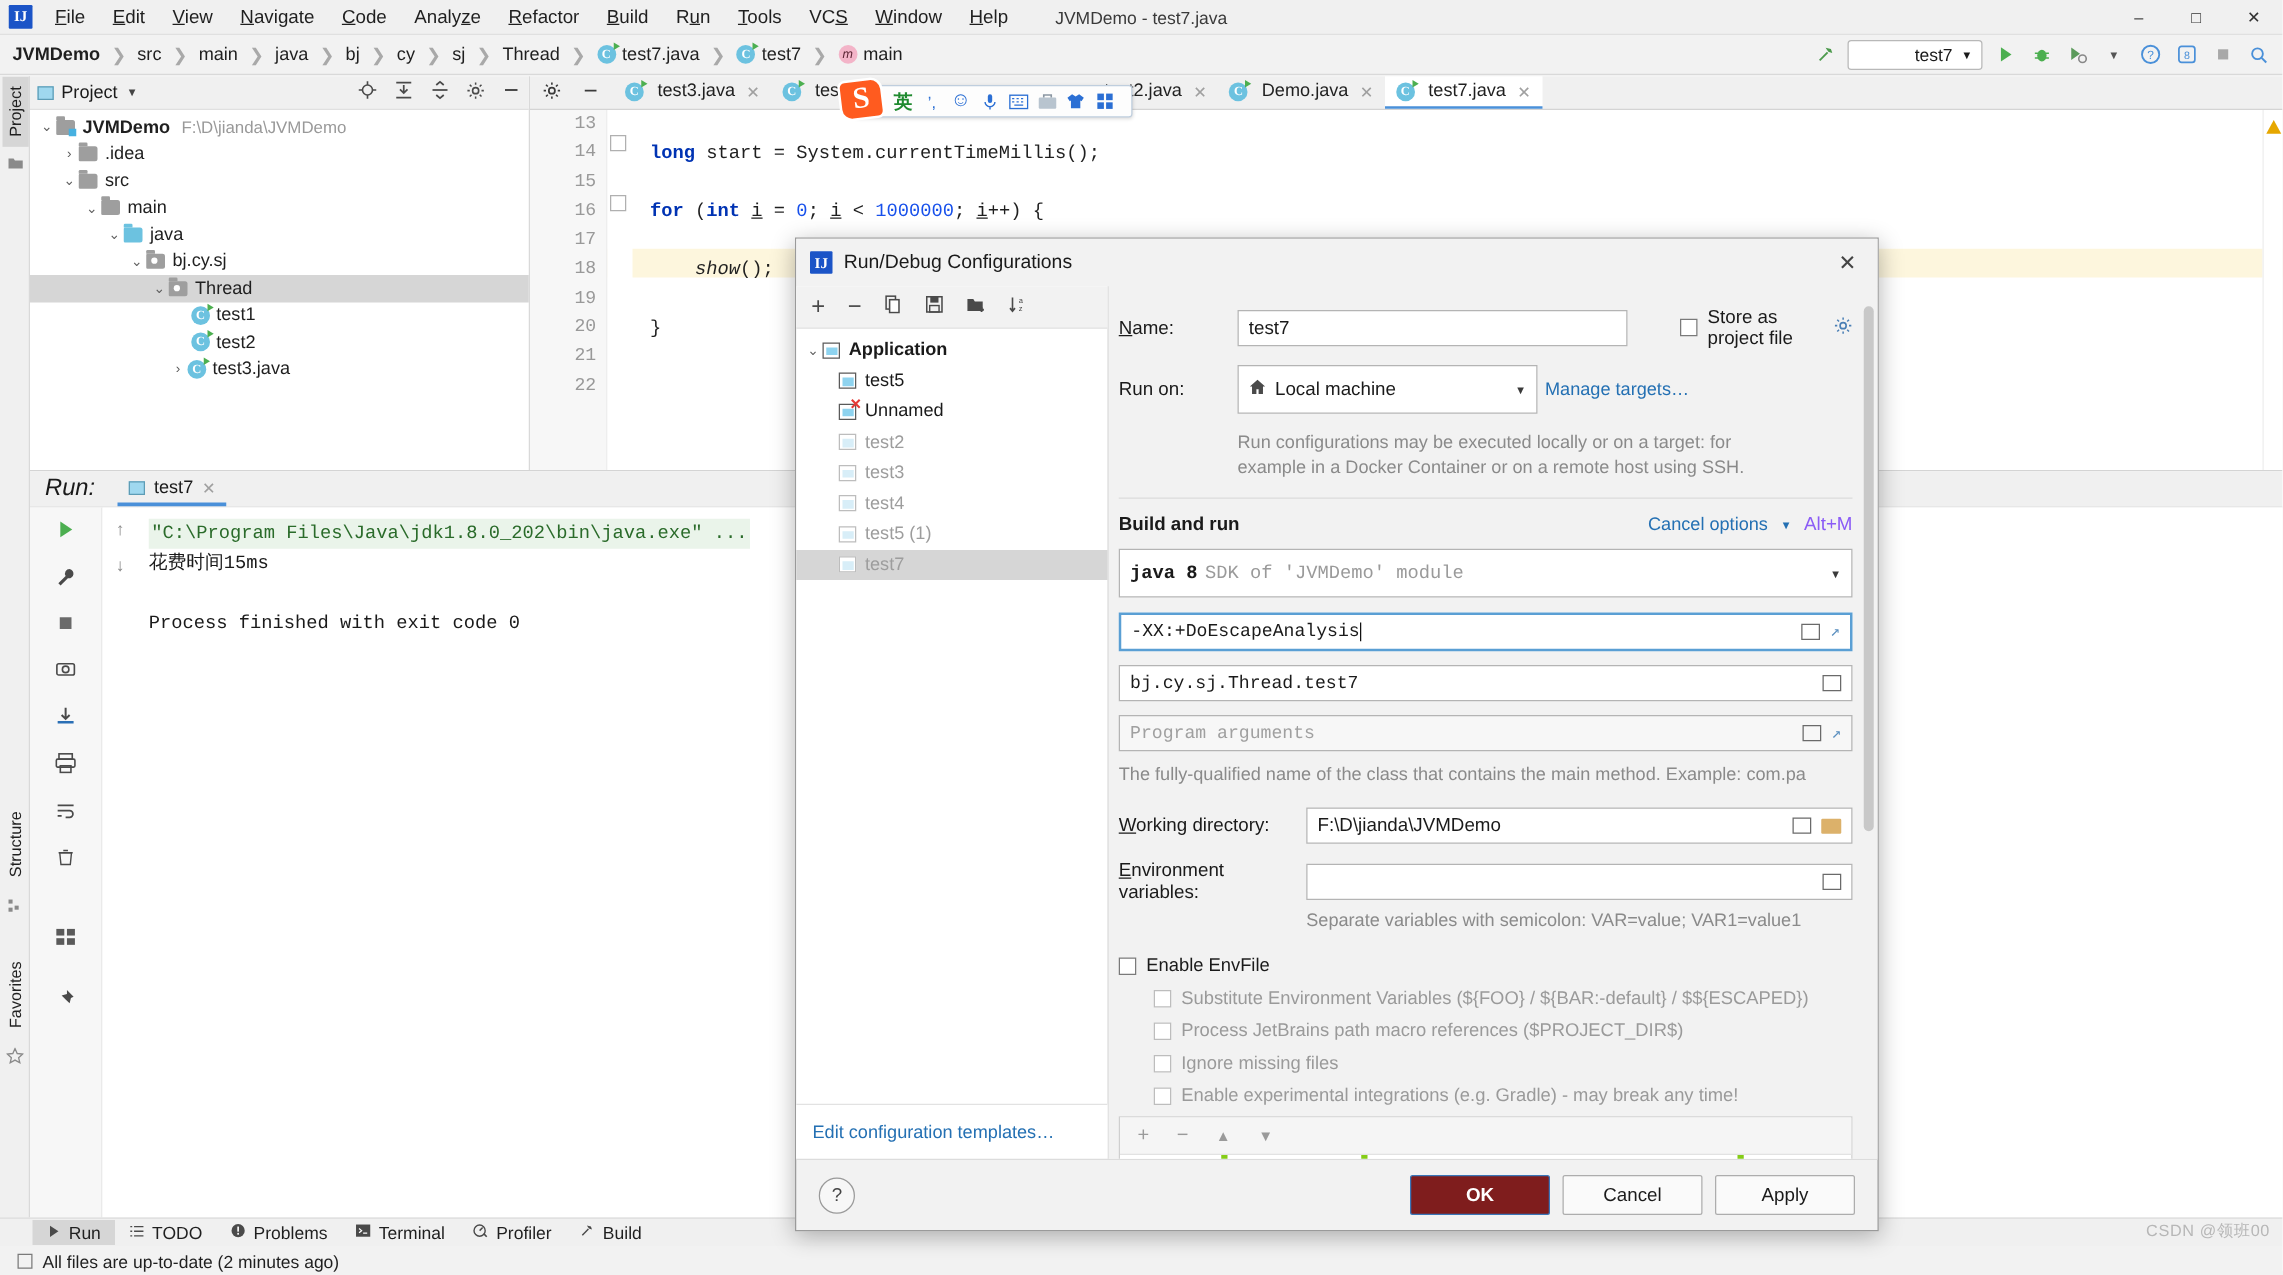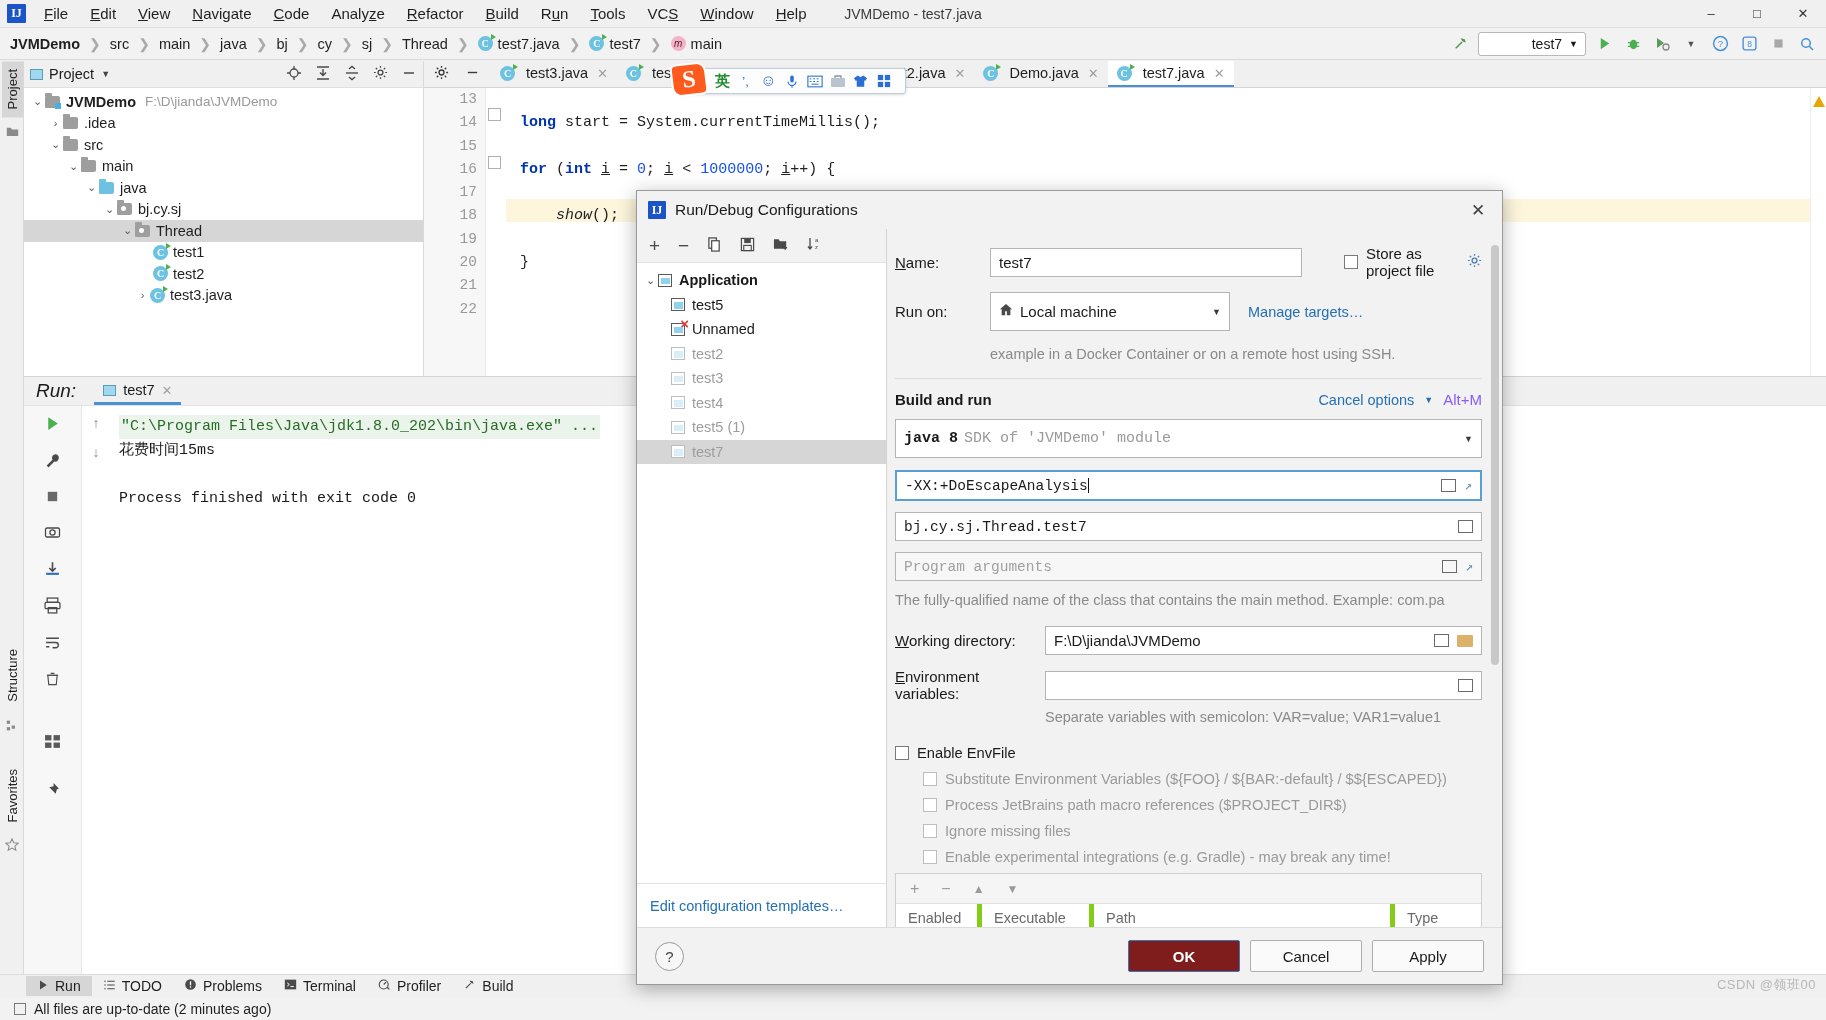--- a/index.html
+++ b/index.html
@@ -1004,24 +1004,25 @@
         <div class="flabel">Run on:</div>
         <div class="combo" style="flex:0 0 240px">
           <span style="margin-right:7px">
             <svg width="14" height="14" viewBox="0 0 16 16">
                 <path d="M8 1L1 7h2v7h4V9.5h2V14h4V7h2z" fill="#4a4a4a"></path>
               </svg>
           </span>
           <span>Local machine</span>
           <span class="arrow">▼</span>
         </div>
-        <span class="link" style="margin-left:18px">Manage targets…</span>
+        <span class="link" style="margin-left:6px">Manage targets…</span>
       </div>
 
       <div style="margin-left:95px">
+        <div class="hint">Run configurations may be executed locally or on a target: for</div>
         <div class="hint">example in a Docker Container or on a remote host using SSH.</div>
       </div>
 
       <div class="divider"></div>
 
       <div style="display:flex;align-items:center;margin-bottom:11px">
         <div class="sec-title">Build and run</div>
         <div style="margin-left:auto;display:flex;align-items:center;gap:10px">
           <span class="link">Cancel options</span>
           <span style="font-size:9px;color:#2470b3">▼</span>

